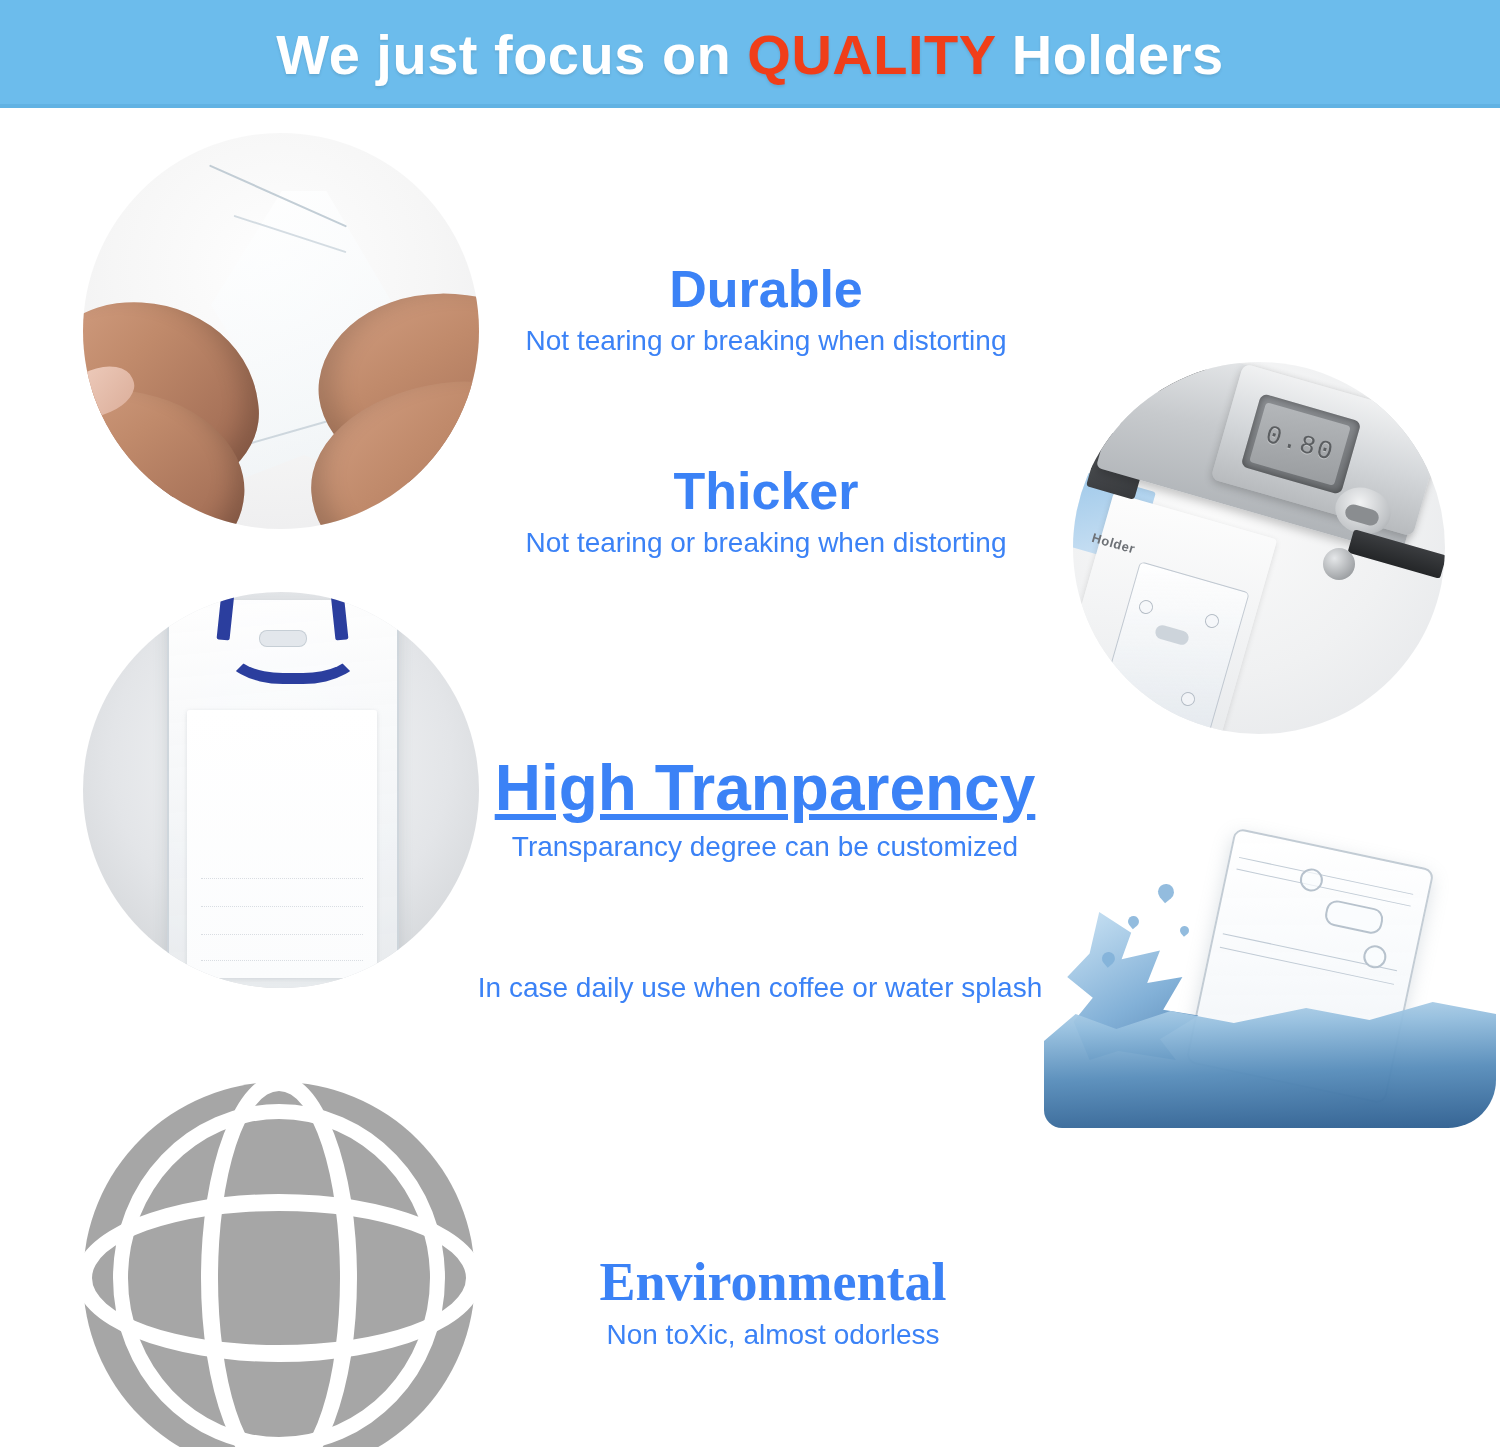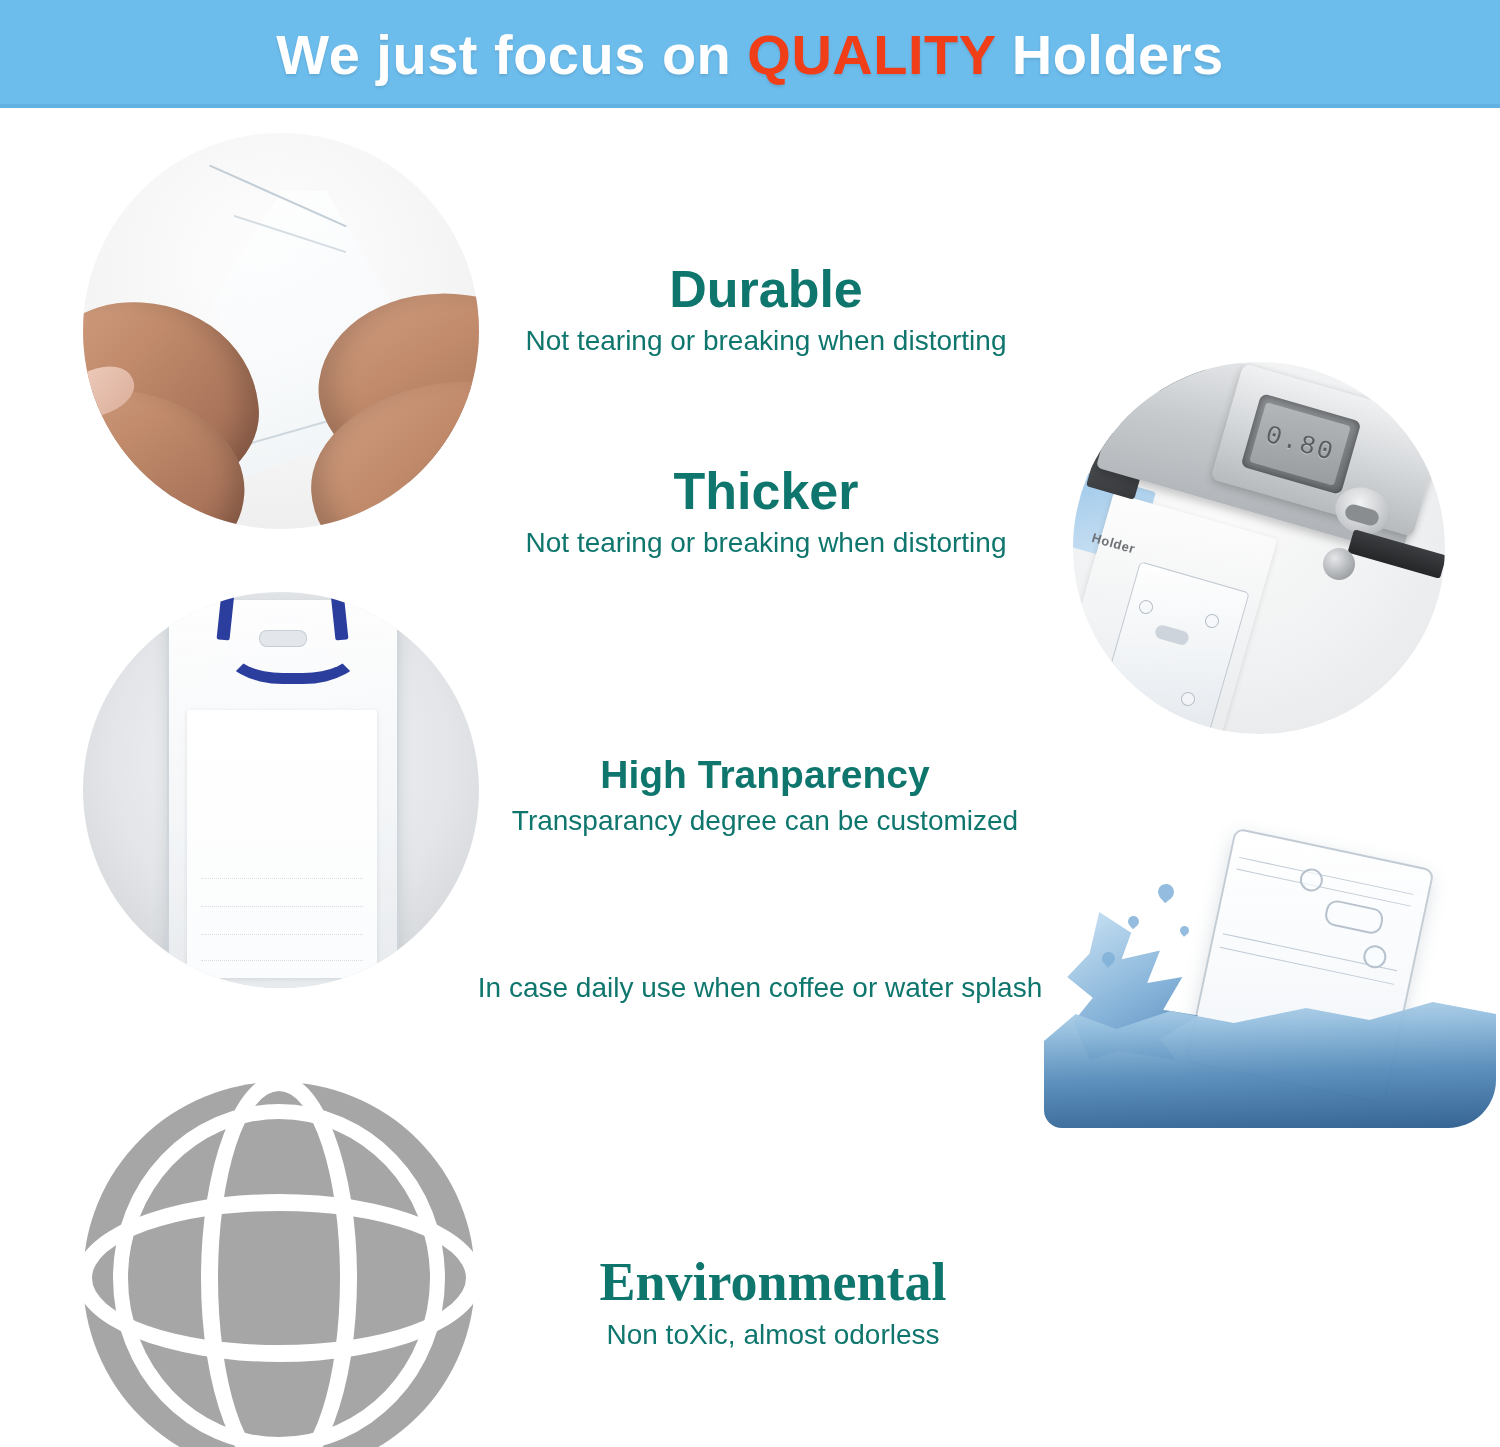--- a/index.html
+++ b/index.html
@@ -45,39 +45,39 @@
     background: #5AA9DC;
     opacity: .55;
   }
 
   
   .feature-block {
     position: absolute;
     text-align: center;
   }
   .feature-title {
-    color: #0f766e;
+    color: #3b82f6;
     font-weight: bold;
     line-height: 1.04;
     white-space: nowrap;
   }
   .feature-sub {
-    color: #0f766e;
+    color: #3b82f6;
     font-size: 28px;
     line-height: 1.25;
     margin-top: 7px;
     white-space: nowrap;
   }
 
   #f-durable      { left: 492px; top: 262px; width: 548px; }
   #f-durable      .feature-title { font-size: 52px; }
   #f-thicker      { left: 492px; top: 464px; width: 548px; }
   #f-thicker      .feature-title { font-size: 52px; }
   #f-transparency { left: 470px; top: 755px; width: 590px; }
-  #f-transparency .feature-title { font-size: 39px; }
+  #f-transparency .feature-title { font-size: 64px; text-decoration: underline; }
   #f-waterproof   { left: 455px; top: 963px; width: 610px; }
   #f-waterproof   .feature-title { font-size: 54px; }
   #f-environmental{ left: 548px; top: 1254px; width: 450px; }
   #f-environmental .feature-title { font-size: 54px; font-family: Liberation Serif, serif; }
 
   
   .photo-circle {
     position: absolute;
     border-radius: 50%;
     overflow: hidden;

